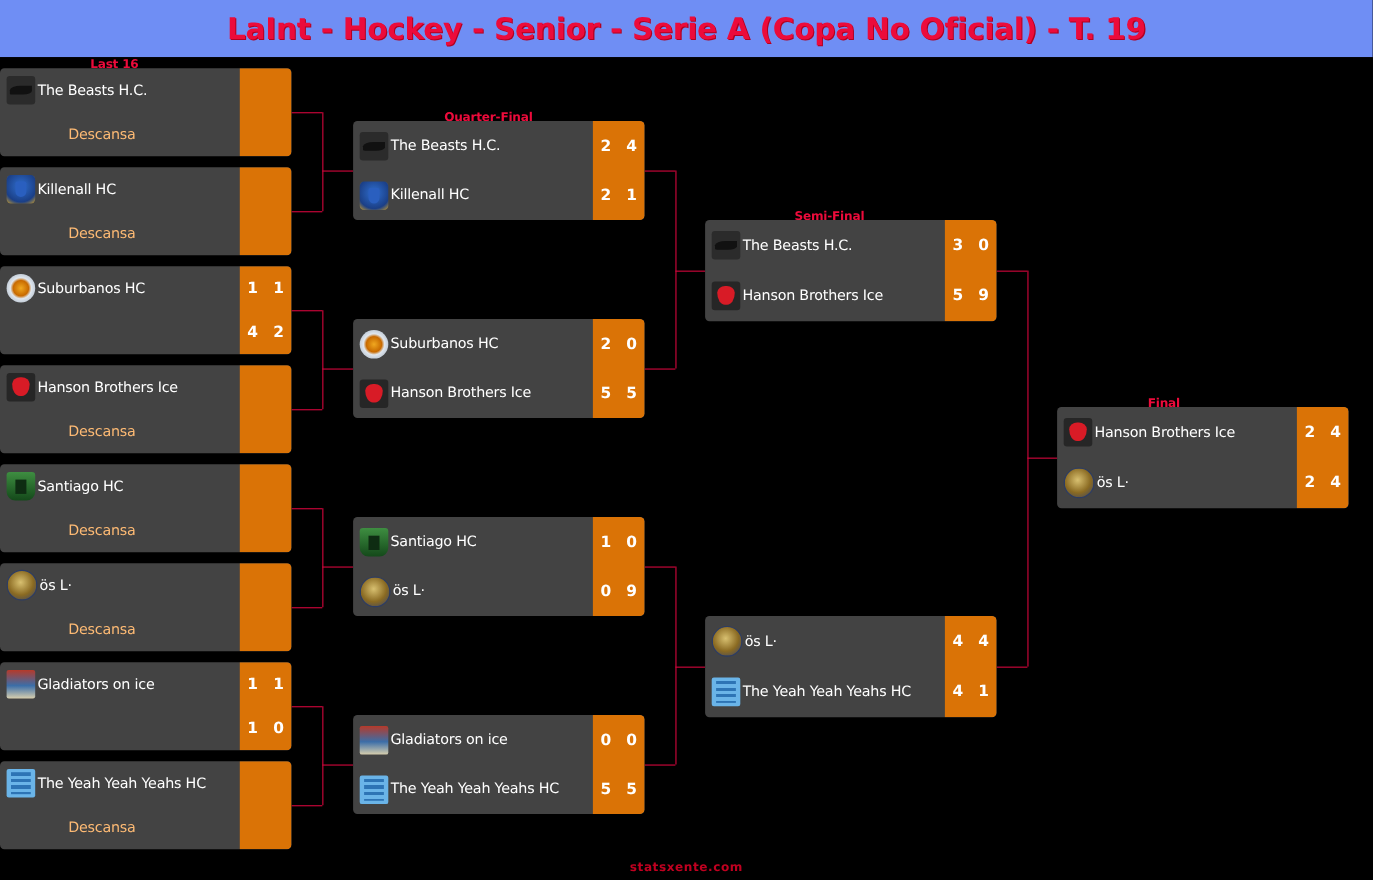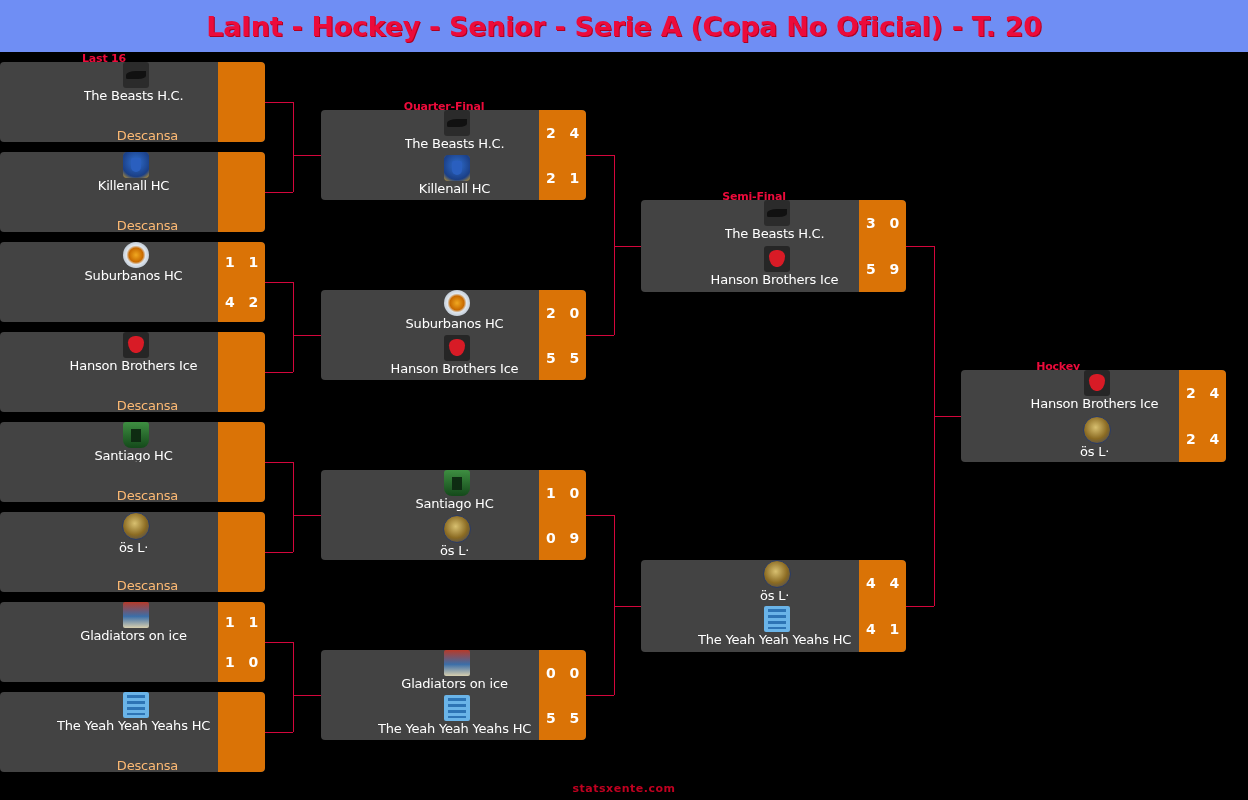--- a/index.html
+++ b/index.html
@@ -43,21 +43,20 @@
     background:#434343;
     border-radius:4px;
     overflow:hidden;
     box-sizing:border-box;
   }
   .row{
     position:relative;
     box-sizing:border-box;
     display:flex;align-items:center;
     width:100%;
-    flex-direction:column;
   }
   .logo{
     width:26px;height:26px;
     margin-left:6px;
     flex:0 0 auto;
     border-radius:3px;
     background-size:cover;
     position:relative;
   }
   .logo.blank{background:none;}
@@ -115,29 +114,29 @@
   .lg-ceci{background:linear-gradient(90deg,#14b8d8 0%,#1c3fa0 100%);border-radius:3px 3px 10px 10px;}
   .lg-ceci:after{content:"";position:absolute;left:5px;top:7px;width:16px;height:6px;background:#e8e8e8;border-radius:1px;}
   .lg-yeah{background:#6ab4e8;border-radius:2px;}
   .lg-yeah:after{content:"";position:absolute;left:4px;top:3px;width:18px;height:20px;
     background:repeating-linear-gradient(180deg,#2d74b5 0 3px,#6ab4e8 3px 6px);}
 </style>
 </head>
 <body>
 
 <div id="header-bar">
-  <div id="tournament-title">LaInt - Hockey - Senior - Serie A (Copa No Oficial) - T. 20</div>
+  <div id="tournament-title">LaInt - Hockey - Senior - Serie A (Copa No Oficial) - T. 19</div>
 </div>
 
 <div id="bracket">
 
   <div class="stage-label" style="left:40px;top:0px;width:128px;">Last 16</div>
   <div class="stage-label" style="left:380px;top:48px;width:128px;">Quarter-Final</div>
   <div class="stage-label" style="left:690px;top:138px;width:128px;">Semi-Final</div>
-  <div class="stage-label" style="left:1030px;top:308px;width:56px;">Hockey</div>
+  <div class="stage-label" style="left:1030px;top:308px;width:56px;">Final</div>
 
   <div id="connector-layer">
       <div class="conn h" style="left: 265px; top: 50px; width: 28px; height: 1px;"></div>
       <div class="conn h" style="left: 265px; top: 140px; width: 28px; height: 1px;"></div>
       <div class="conn v" style="left: 293px; top: 50px; width: 1px; height: 90px;"></div>
       <div class="conn h" style="left: 293px; top: 103px; width: 28px; height: 1px;"></div>
       <div class="conn h" style="left: 265px; top: 230px; width: 28px; height: 1px;"></div>
       <div class="conn h" style="left: 265px; top: 320px; width: 28px; height: 1px;"></div>
       <div class="conn v" style="left: 293px; top: 230px; width: 1px; height: 90px;"></div>
       <div class="conn h" style="left: 293px; top: 283px; width: 28px; height: 1px;"></div>

